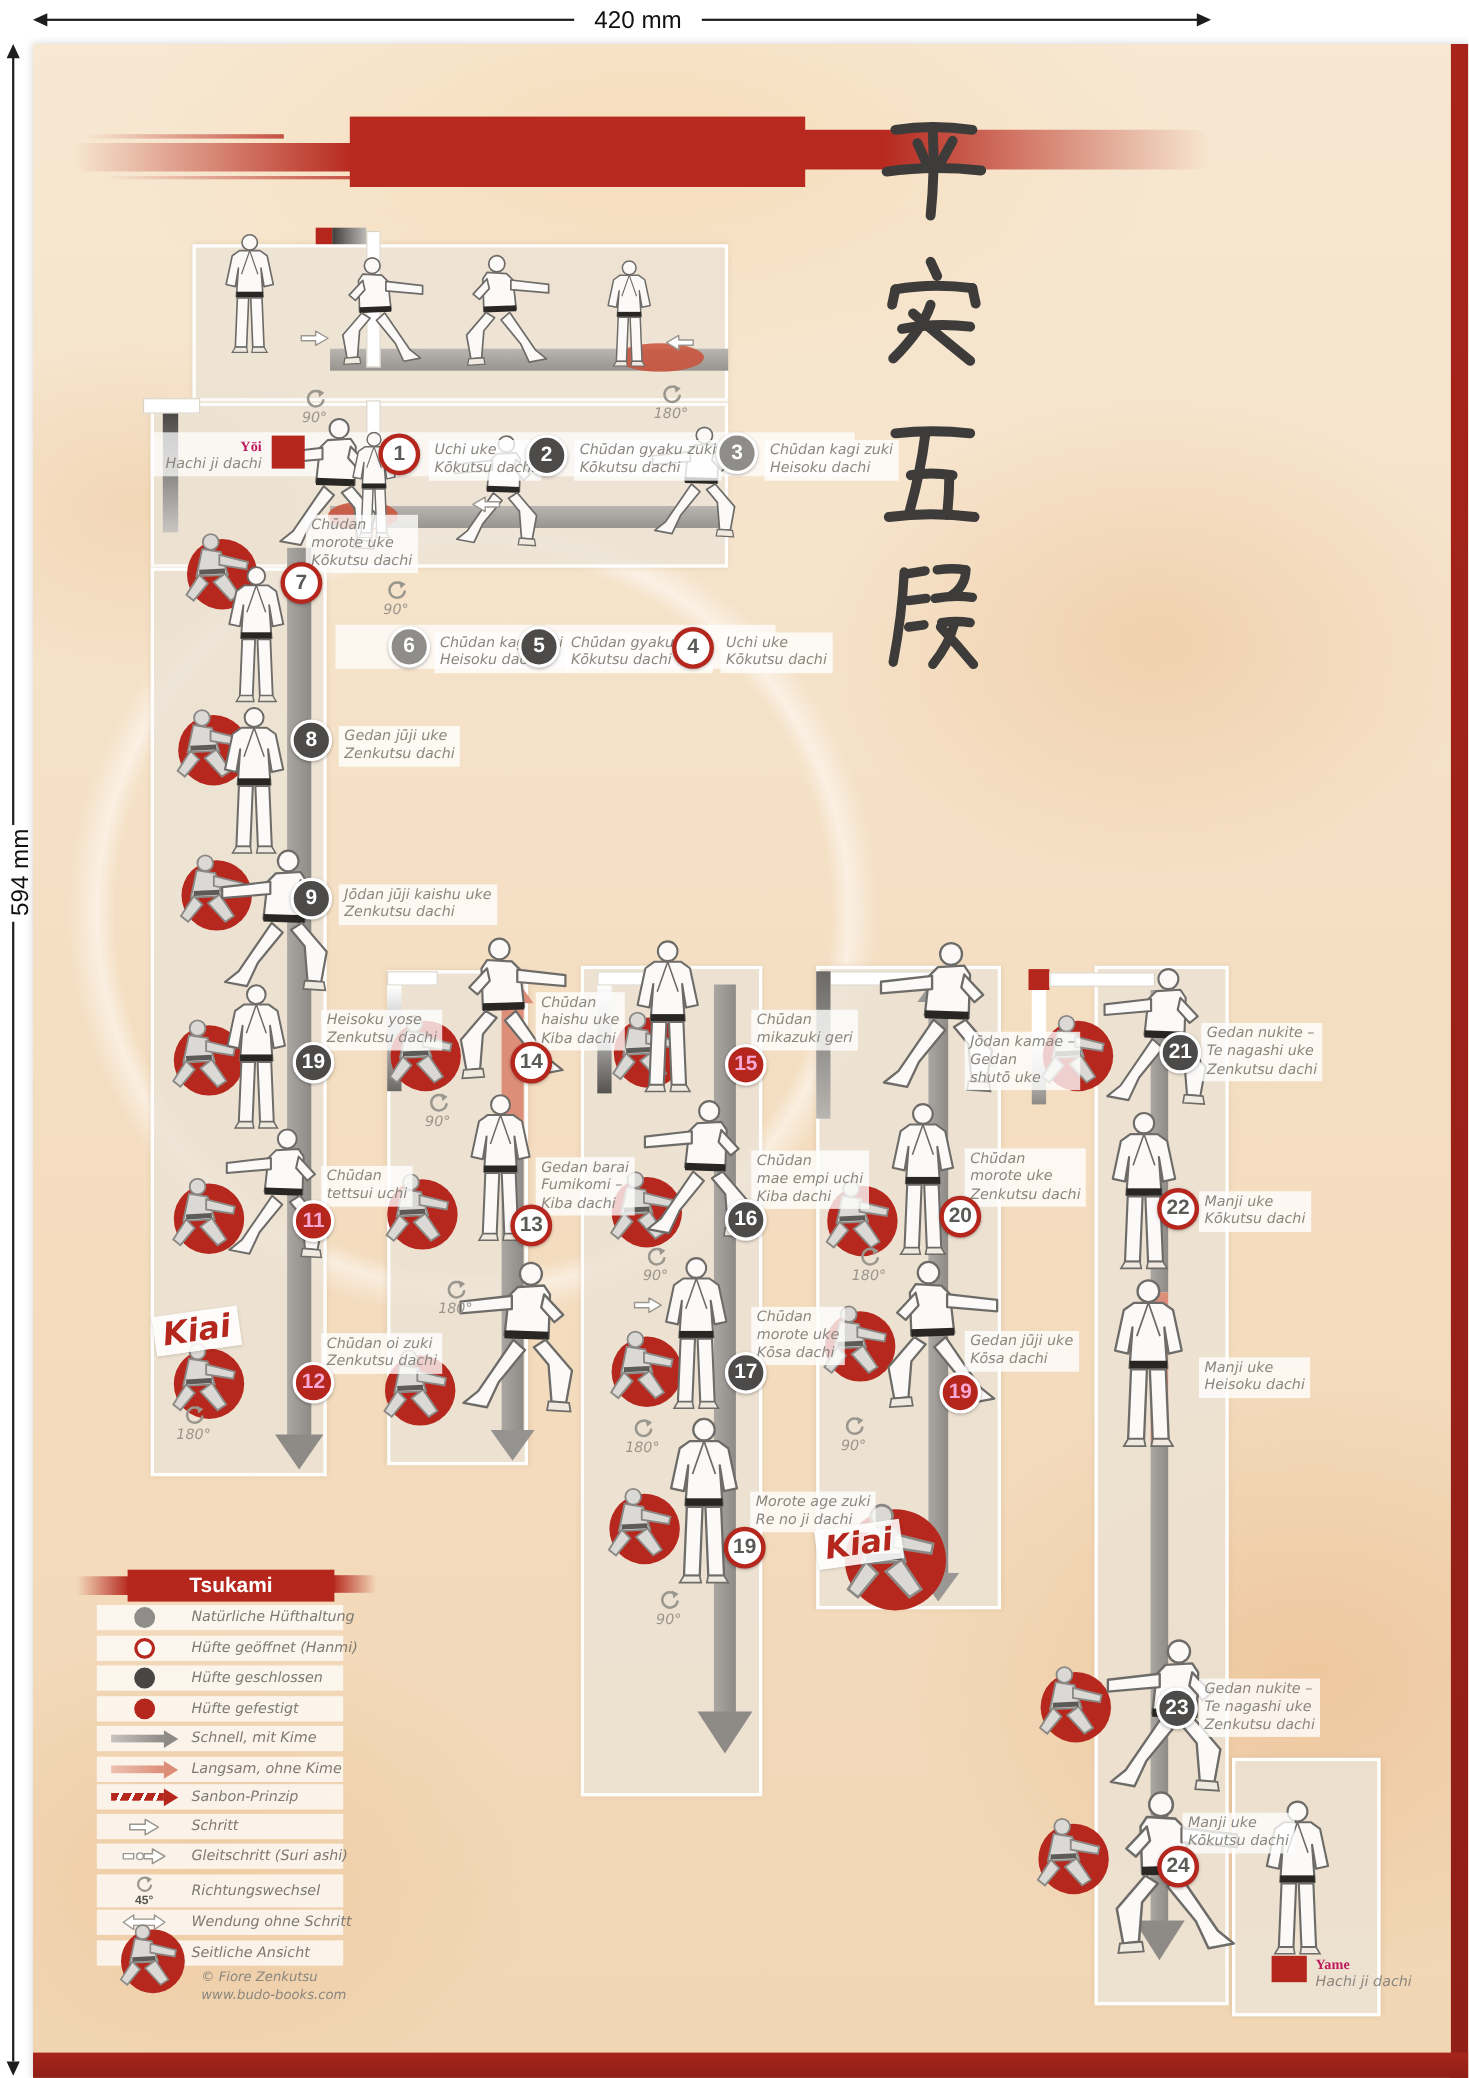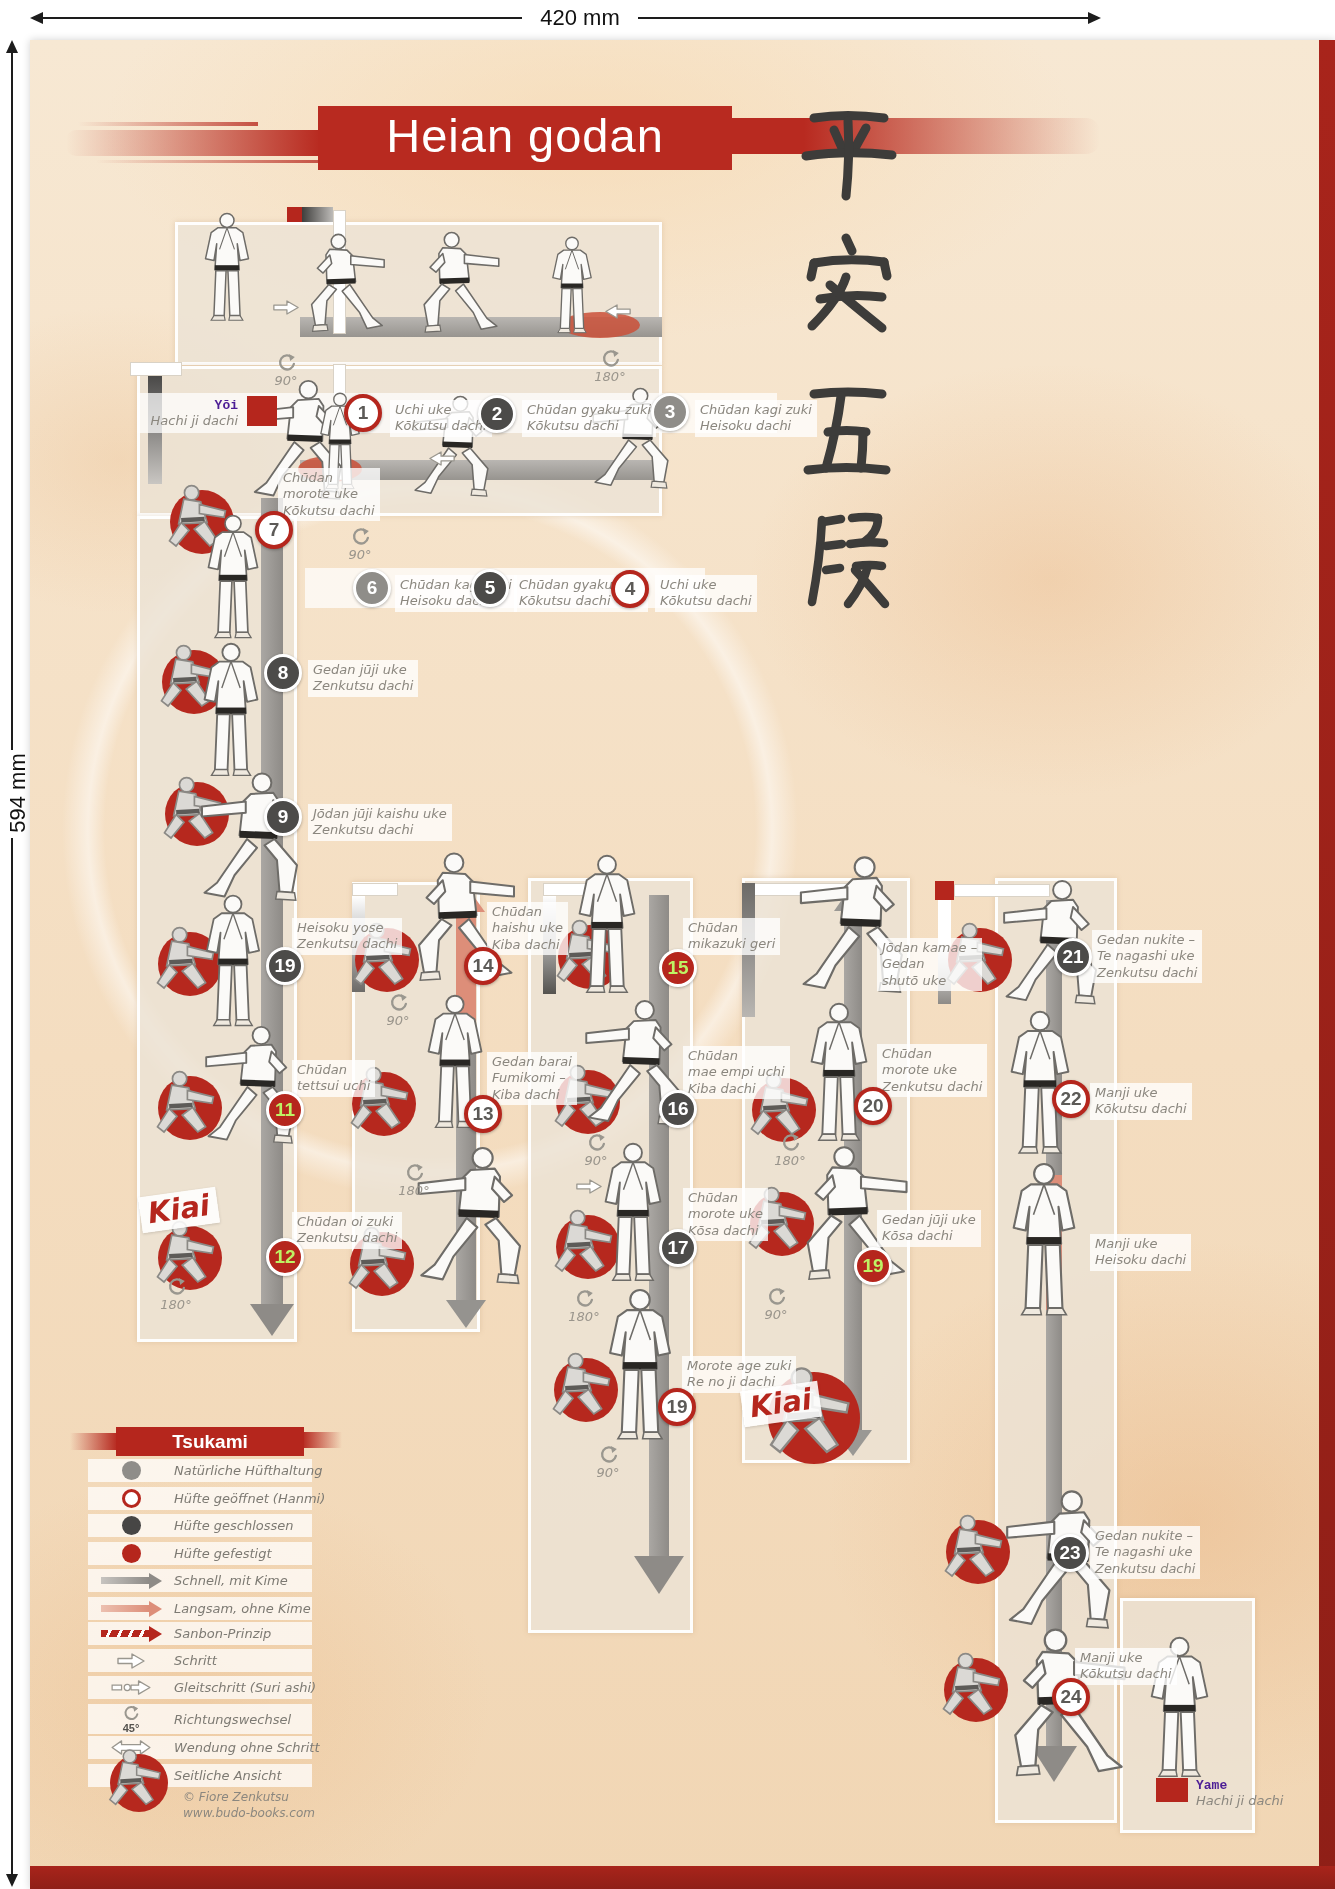--- a/index.html
+++ b/index.html
@@ -27,21 +27,21 @@
   .chip{position:absolute;}
   .redsq{position:absolute;background:#b5261d;}
   .redell{position:absolute;background:#ca5038;border-radius:50%;opacity:.85;}
   
   .marker{position:absolute;width:38px;height:38px;border-radius:50%;box-sizing:border-box;
     display:flex;align-items:center;justify-content:center;
     font:700 19px "Liberation Sans",sans-serif;box-shadow:0 1px 3px rgba(0,0,0,.3);z-index:30;}
   .m-outline{background:#fff;border:4px solid #b5261d;color:#5c5a57;}
   .m-dark{background:#4c4b49;border:3px solid #fff;color:#fff;}
   .m-gray{background:#8f8d89;border:3px solid #fff;color:#fff;}
-  .m-red{background:#b5261d;border:3px solid #fff;color:#bef264;}
+  .m-red{background:#b5261d;border:3px solid #fff;color:#f9a8d4;}
   .slabel{position:absolute;font:italic 13px "DejaVu Sans",sans-serif;color:#8b877f;
     line-height:1.25;background:rgba(255,255,255,.78);padding:2px 5px;white-space:nowrap;z-index:25;}
   .slabel span{display:block;}
   .lstrip{position:absolute;background:rgba(255,255,255,.72);z-index:5;}
   .rot{position:absolute;display:flex;flex-direction:column;align-items:center;width:48px;
     font:italic 13px "DejaVu Sans",sans-serif;color:#9a958c;z-index:26;}
   .rot svg{width:21px;height:21px;}
   .kiai{position:absolute;font:italic 800 29px "DejaVu Sans",sans-serif;color:#b5261d;
     background:rgba(255,255,255,.88);padding:0 8px 2px;transform:rotate(-8deg);z-index:40;
     box-shadow:0 1px 3px rgba(0,0,0,.15);}
@@ -56,21 +56,21 @@
   
   .banner{position:absolute;left:318px;top:106px;width:414px;height:64px;background:#b82a20;z-index:10;}
   .btail{position:absolute;z-index:9;}
   .title{position:absolute;left:318px;top:108px;width:414px;text-align:center;
     font:400 47px "Liberation Sans",sans-serif;color:#fff;letter-spacing:1px;z-index:11;}
   .subtitle{position:absolute;left:318px;top:192px;width:414px;text-align:center;
     font:400 27px "Liberation Sans",sans-serif;color:#4b4947;z-index:11;}
   .callig{position:absolute;z-index:12;}
   
   .endlab{position:absolute;z-index:30;font:13px "DejaVu Sans",sans-serif;color:#8b877f;font-style:italic;}
-  .endlab b{display:block;color:#4c1d95;font-style:normal;font-weight:700;font-family:Liberation Mono, monospace;}
+  .endlab b{display:block;color:#be185d;font-style:normal;font-weight:700;font-family:Liberation Serif, serif;}
   
   .lg-title{position:absolute;left:116px;top:1427px;width:188px;height:29px;background:#b5261d;
     color:#fff;font:700 19px "Liberation Sans",sans-serif;display:flex;align-items:center;
     justify-content:center;z-index:30;}
   .lg-tail{position:absolute;left:70px;top:1433px;width:48px;height:17px;
     background:linear-gradient(90deg,rgba(181,38,29,0),#b5261d);z-index:29;}
   .lg-tail2{position:absolute;left:302px;top:1432px;width:40px;height:16px;
     background:linear-gradient(270deg,rgba(181,38,29,0),#b5261d);z-index:29;}
   .lrow{position:absolute;left:88px;width:224px;height:23px;background:rgba(255,255,255,.74);
     display:flex;align-items:center;z-index:28;}
@@ -150,21 +150,20 @@
 
   <div class="poster"></div>
   <div class="edge" style="left:1319px;top:40px;width:16px;height:1849px"></div>
   <div class="edge" style="left:30px;top:1866px;width:1305px;height:23px"></div>
 
   <div class="btail" style="left:66px;top:130px;width:254px;height:26px;background:linear-gradient(90deg,rgba(184,42,32,0),#b82a20);border-radius:10px 0 0 10px"></div>
   <div class="btail" style="left:78px;top:122px;width:180px;height:4px;background:linear-gradient(90deg,rgba(184,42,32,0),rgba(184,42,32,.8))"></div>
   <div class="btail" style="left:96px;top:160px;width:230px;height:3px;background:linear-gradient(90deg,rgba(184,42,32,0),rgba(184,42,32,.8))"></div>
   <div class="btail" style="left:730px;top:118px;width:370px;height:36px;background:linear-gradient(270deg,rgba(184,42,32,0),#b82a20 80%);border-radius:0 14px 14px 0"></div>
   <div class="banner"></div>
-  <div class="title">Heian godan</div>
 
   <svg class="callig" style="left:792px;top:96px;width:110px;height:540px" viewBox="0 0 110 540" aria-label="平安五段">
     <g fill="none" stroke="#3d3c3a" stroke-linecap="round">
       <g stroke-width="9">
         <path d="M22 22 Q55 17 92 22"></path>
           <path d="M42 34 L50 52"></path>
           <path d="M74 32 L63 52"></path>
         <path d="M14 60 Q55 54 100 59"></path>
           <path d="M56 25 Q58 62 54 100"></path>
       </g>

